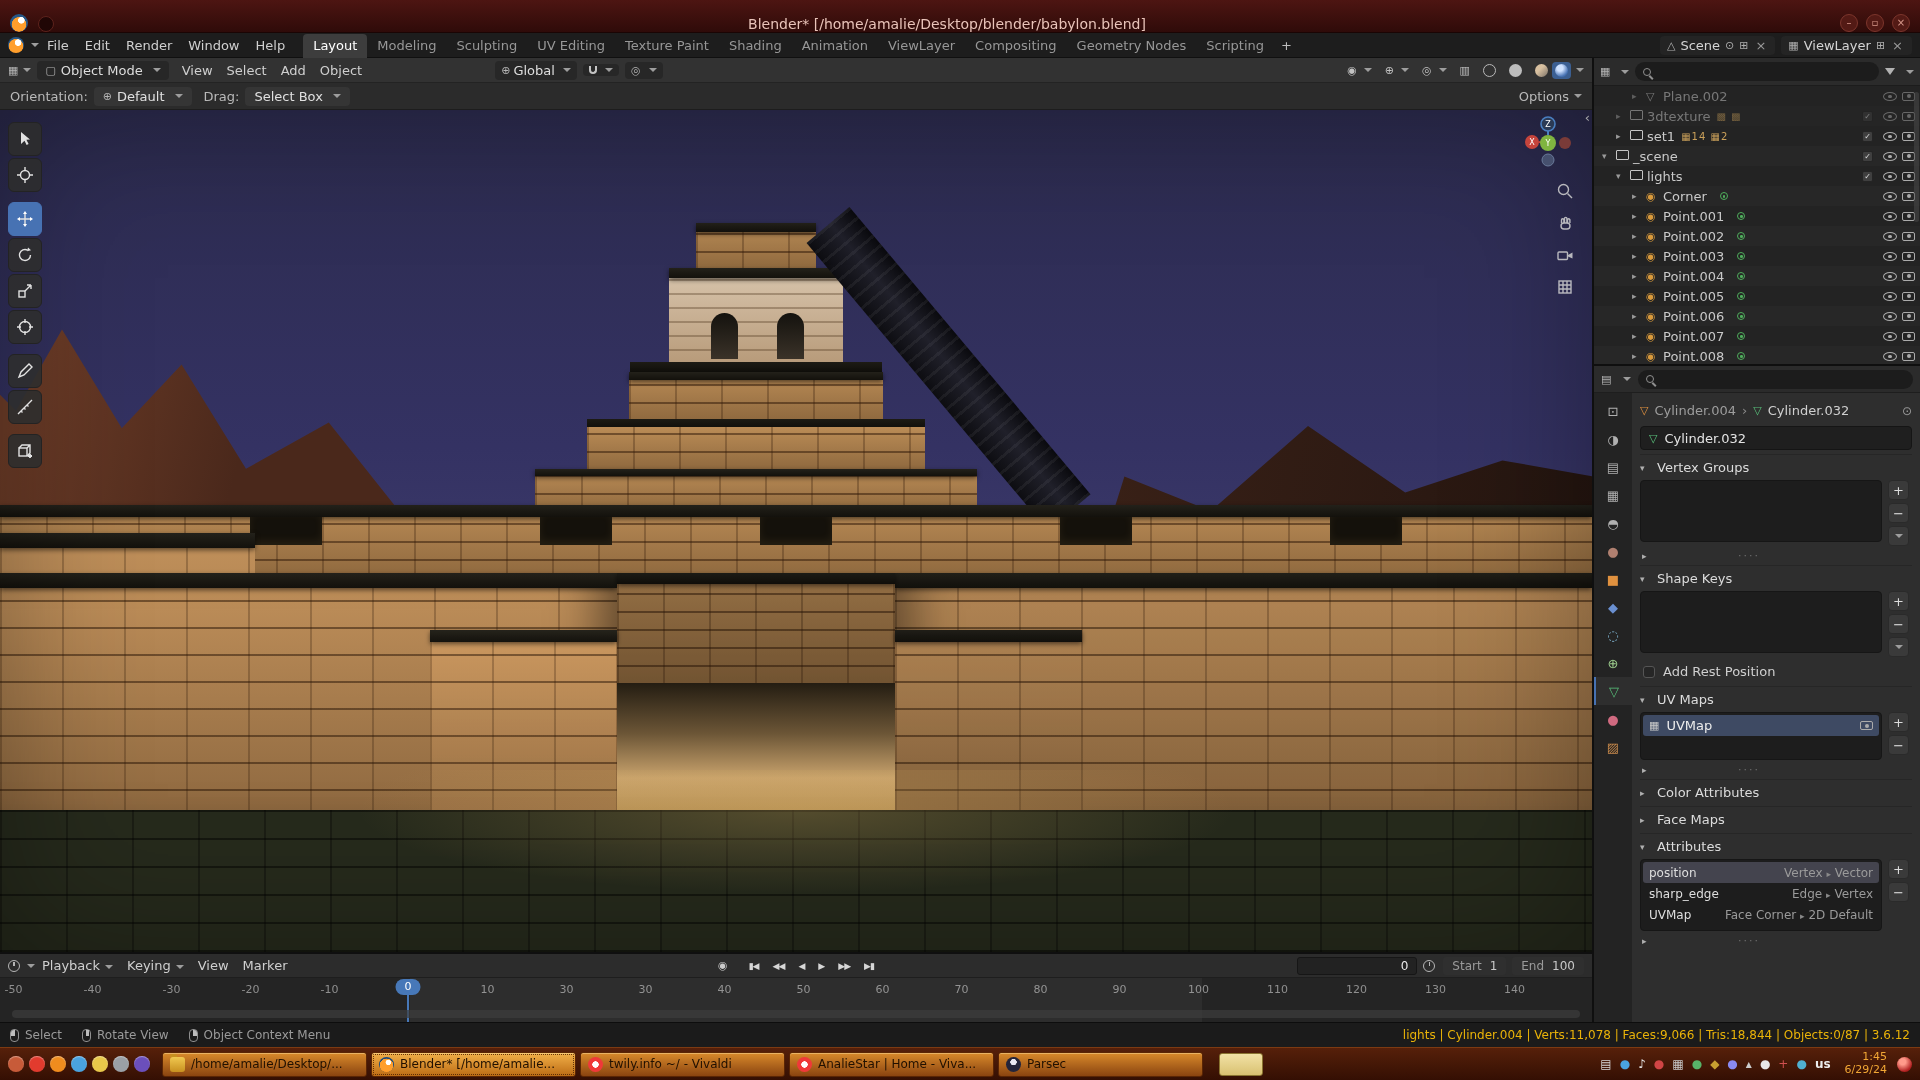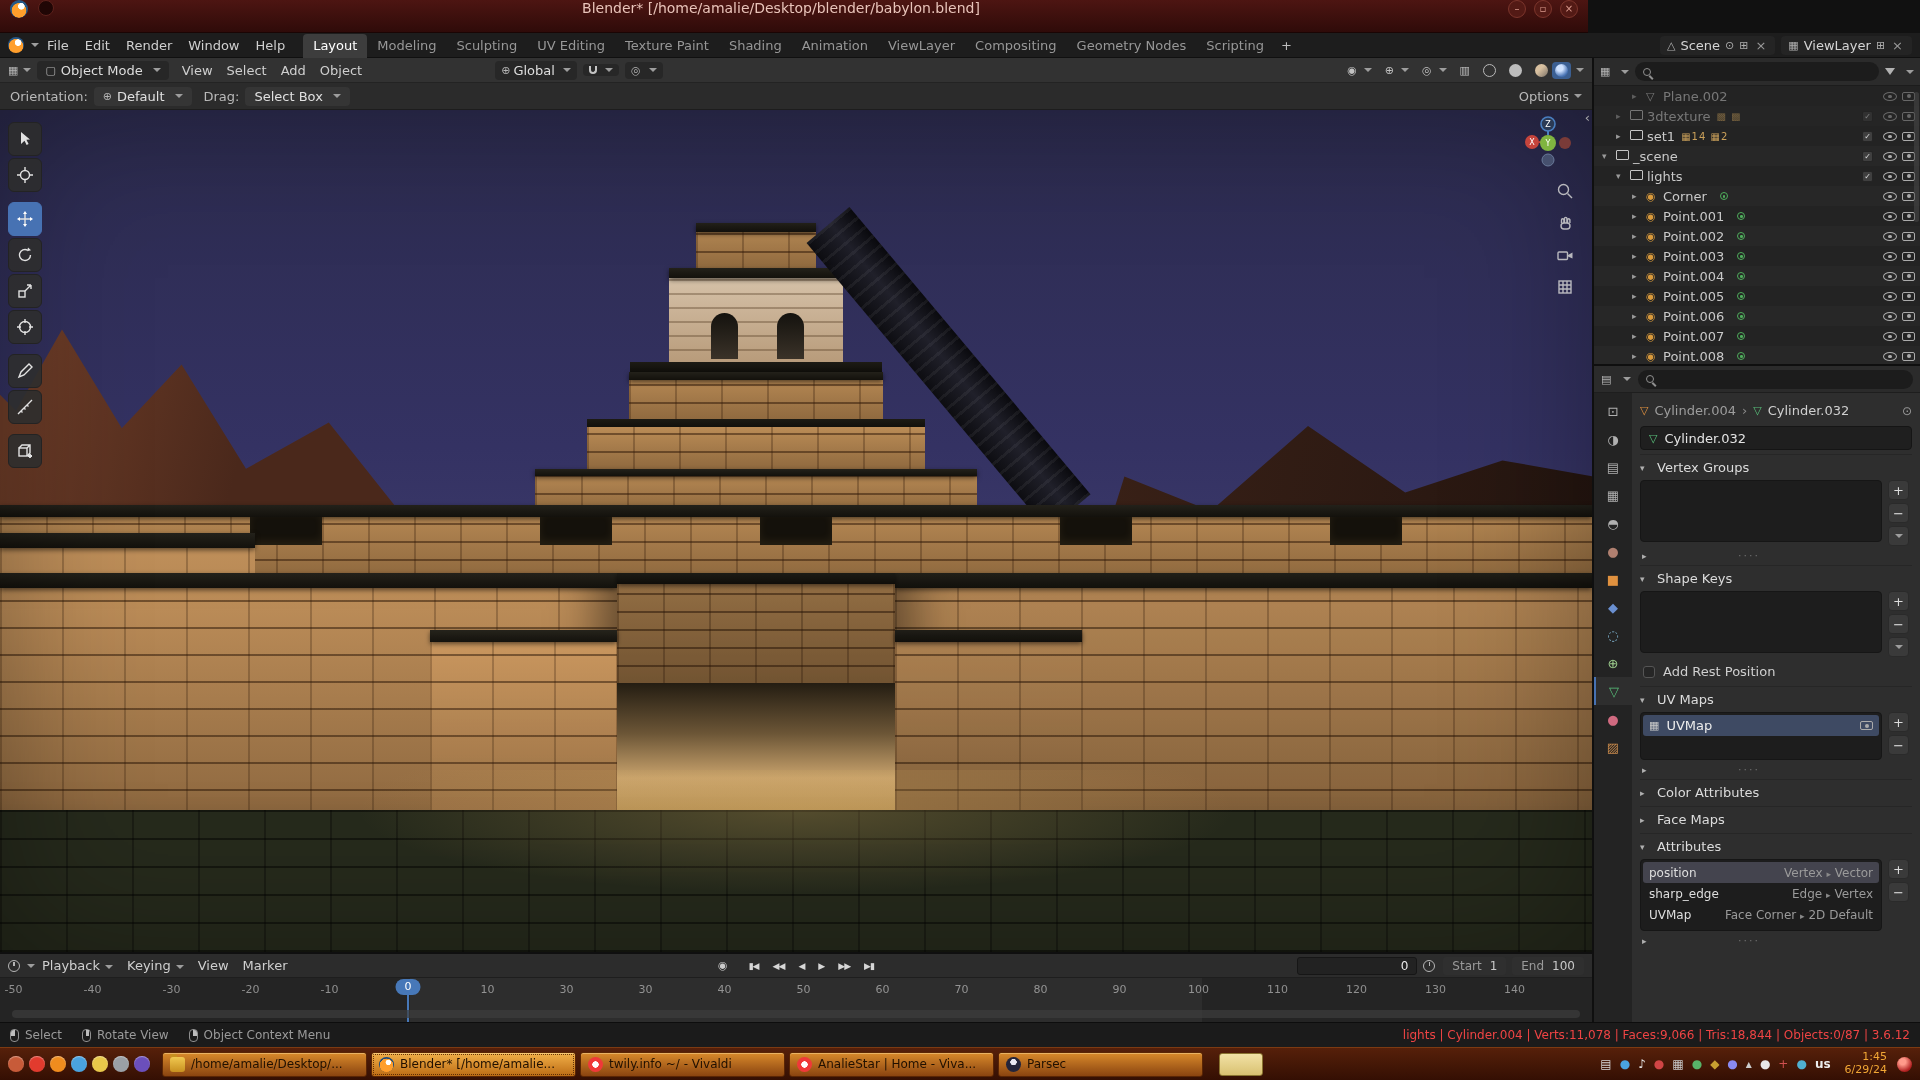--- a/index.html
+++ b/index.html
@@ -1,21 +1,21 @@
 <!DOCTYPE html>
 <html><head>
 <meta charset="utf-8">
 <style>
 *{margin:0;padding:0;box-sizing:border-box}
 html,body{width:1920px;height:1080px;overflow:hidden}
 body{position:relative;background:#111;font-family:"DejaVu Sans",sans-serif;font-size:13px;color:#c8c8c8}
 .sp{flex:1}
 .chev{display:inline-block;width:0;height:0;border-left:4px solid transparent;border-right:4px solid transparent;border-top:4.5px solid #9d9d9d;margin-left:5px;vertical-align:middle}
 
-#titlebar{position:absolute;left:0;top:0;width:1588px;height:33px;background:linear-gradient(#4d1512,#2f0b09);display:flex;align-items:flex-start;padding:0 10px;border-bottom:1px solid #1a0504}
+#titlebar{position:absolute;left:0;top:0;width:1920px;height:33px;background:linear-gradient(#4d1512,#2f0b09);display:flex;align-items:flex-end;padding:0 10px;border-bottom:1px solid #1a0504}
 .blogo{width:18px;height:18px;border-radius:50%;background:radial-gradient(circle at 63% 35%,#fff 0 3px,transparent 3.6px),radial-gradient(circle at 50% 58%,#ff9e2c 0 7px,#265787 7.6px);flex:none}
 .tb-dark{width:16px;height:16px;border-radius:50%;background:#200605;border:1px solid #5d221c;margin-left:10px}
 #titlebar .ttl{flex:1;text-align:center;color:#e9c4ba;font-size:14px;white-space:nowrap;overflow:hidden;text-overflow:ellipsis}
 .wctl{display:flex;gap:8px}
 .wctl span{width:18px;height:18px;border-radius:50%;background:#531a15;border:1px solid #7c352c;color:#d9998c;font-size:10px;line-height:16px;text-align:center}
 
 #topbar{position:absolute;left:0;top:33px;width:1920px;height:25px;background:#1d1d1d;border-bottom:1px solid #101010;display:flex;align-items:center;padding:0 8px;white-space:nowrap}
 #topbar .blogo{width:16px;height:16px;margin-right:2px}
 .menus{display:flex}
 .menu{padding:3px 8px;color:#cfcfcf}
@@ -174,21 +174,21 @@
 .tiny-arrow{font-size:9px;color:#8a8a8a}
 
 #statusbar{position:absolute;left:0;right:0;bottom:33px;height:25px;background:#1b1b1b;border-top:1px solid #0d0d0d;display:flex;align-items:center;padding:0 10px;color:#9a9a9a;font-size:12px}
 .hints{display:flex;gap:20px}
 .hint{display:flex;align-items:center}
 .mbtn{width:9px;height:13px;border:1px solid #8f8f8f;border-radius:4px;position:relative;display:inline-block;margin-right:6px}
 .mbtn::before{content:"";position:absolute;background:#bdbdbd}
 .mbtn.lmb::before{left:0;top:0;width:4px;height:6px;border-radius:3px 0 0 0}
 .mbtn.mmb::before{left:3px;top:0;width:3px;height:6px}
 .mbtn.rmb::before{right:0;top:0;width:4px;height:6px;border-radius:0 3px 0 0}
-.stats{margin-left:auto;color:#ef4444;white-space:now-wrap}
+.stats{margin-left:auto;color:#eab308;white-space:now-wrap}
 
 #taskbar{position:absolute;left:0;right:0;bottom:0;height:33px;background:linear-gradient(#56200a,#340f03);border-top:1px solid #7c3a12;display:flex;align-items:center;padding:0 8px;gap:4px}
 .launchers{display:flex;gap:5px;margin-right:8px}
 .launch{width:16px;height:16px;border-radius:50%;box-shadow:inset 0 1px 1px rgba(255,255,255,.4)}
 .tbwin{width:205px;height:25px;border-radius:3px;background:linear-gradient(#d98a2b,#8a4410);border:1px solid #5a2504;box-shadow:inset 0 1px 0 rgba(255,230,170,.45);display:flex;align-items:center;gap:6px;padding:0 7px;color:#211000;font-size:12px;overflow:hidden;flex:none}
 .tbwin.active{background:linear-gradient(#f2b049,#bc6c14);outline:1px dotted rgba(80,35,0,.85);outline-offset:-3px}
 .tb-label{white-space:nowrap;overflow:hidden;text-overflow:ellipsis}
 .tb-ic{width:15px;height:15px;flex:none;border-radius:3px}
 .tb-ic.folder{background:linear-gradient(#f0c850,#c89020);position:relative}
 .tb-ic.folder::before{content:"";position:absolute;left:0;top:-3px;width:7px;height:3px;background:#c89020;border-radius:2px 2px 0 0}

